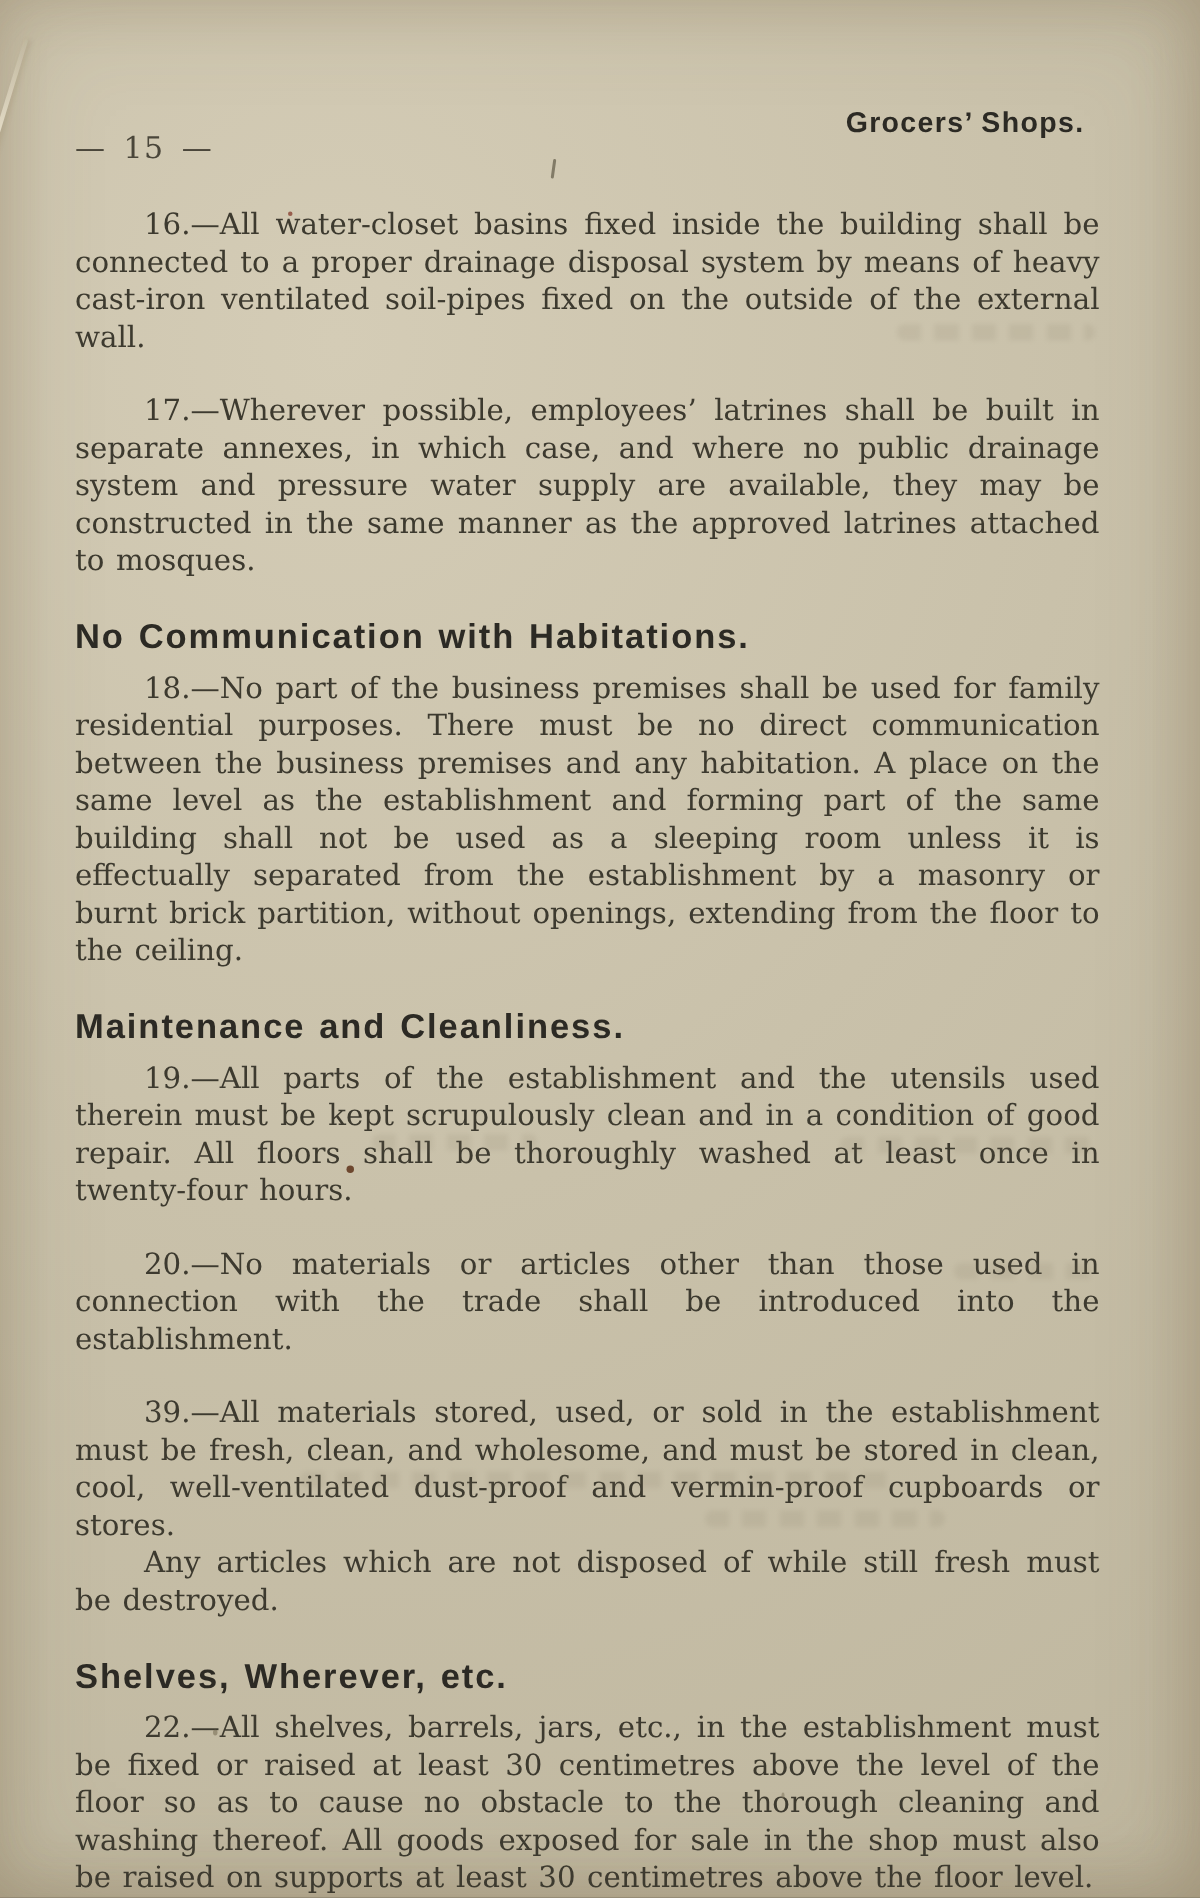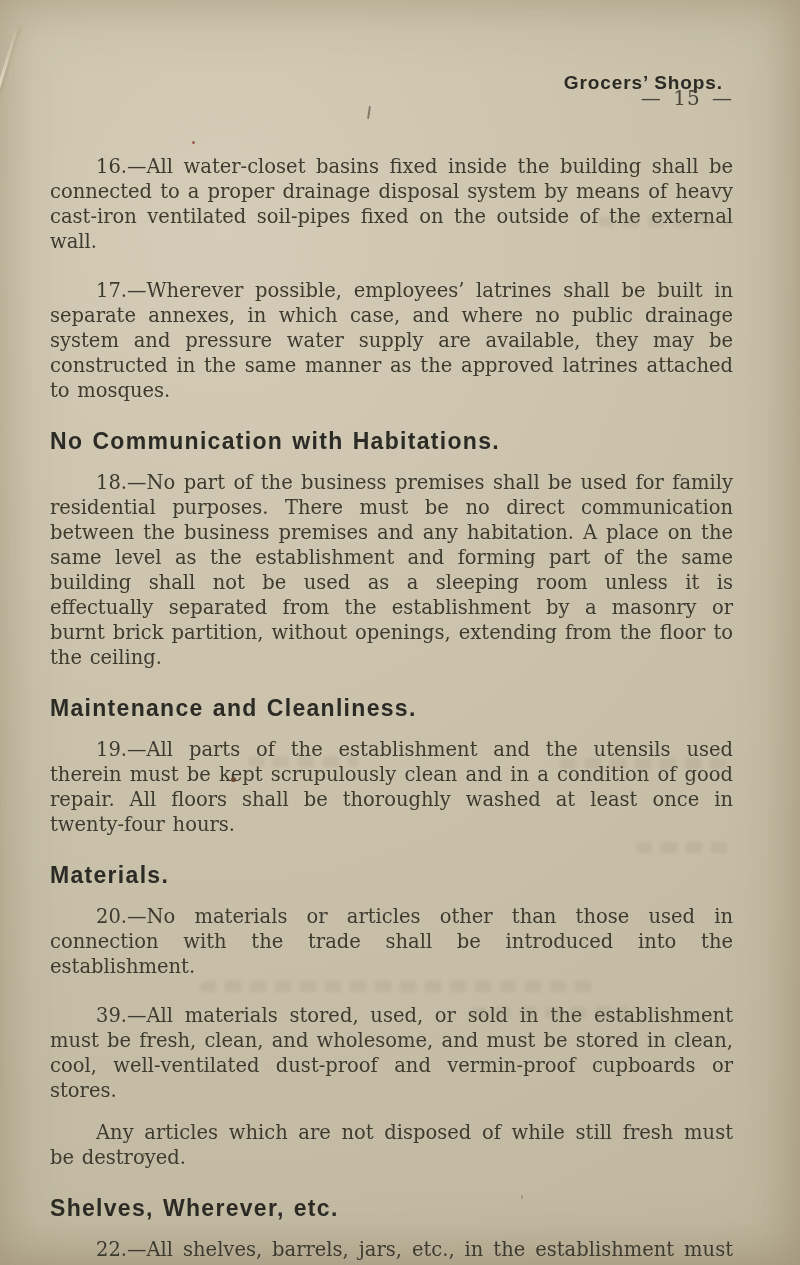--- a/index.html
+++ b/index.html
@@ -26,29 +26,29 @@
     color:var(--ink);
   }
   .running-head{
     position:absolute;top:72px;right:77px;
     font-family:"Liberation Sans","DejaVu Sans",sans-serif;
     font-weight:bold;font-size:19px;letter-spacing:.9px;
     color:var(--heading-ink);
   }
   .page-number{
     position:absolute;top:86px;left:50px;width:683px;
-    text-align:right;font-size:20px;letter-spacing:1px;
+    text-align:left;font-size:20px;letter-spacing:1px;
     word-spacing:4px;color:var(--muted-ink);
   }
   .content{
     position:absolute;top:137px;left:50px;width:683px;
     font-size:19.5px;line-height:25px;text-align:justify;
     word-spacing:1.5px;
   }
-  .content p{margin:17px 0 24px;text-indent:46px;}
+  .content p{margin:0 0 24px;text-indent:46px;}
   .content p.flush-bottom{margin-bottom:0;}
   .content h2{
     font-family:"Liberation Sans","DejaVu Sans",sans-serif;
     font-weight:bold;font-size:23px;letter-spacing:1.3px;
     color:var(--heading-ink);
     margin:26px 0 10px;text-align:left;text-indent:0;line-height:24px;
   }
   
   .crease{
     position:absolute;top:26px;left:16px;width:3px;height:215px;
@@ -91,21 +91,20 @@
     <p>17.—Wherever possible, employees’ latrines shall be built in separate annexes, in which case, and where no public drainage system and pressure water supply are available, they may be constructed in the same manner as the approved latrines attached to mosques.</p>
 
     <h2>No Communication with Habitations.</h2>
 
     <p>18.—No part of the business premises shall be used for family residential purposes. There must be no direct communication between the business premises and any habitation. A place on the same level as the establishment and forming part of the same building shall not be used as a sleeping room unless it is effectually separated from the establishment by a masonry or burnt brick partition, without openings, extending from the floor to the ceiling.</p>
 
     <h2>Maintenance and Cleanliness.</h2>
 
     <p>19.—All parts of the establishment and the utensils used therein must be kept scrupulously clean and in a condition of good repair. All floors shall be thoroughly washed at least once in twenty-four hours.</p>
 
-    <h2>Materials.</h2>
 
     <p>20.—No materials or articles other than those used in connection with the trade shall be introduced into the establishment.</p>
 
     <p class="flush-bottom">39.—All materials stored, used, or sold in the establishment must be fresh, clean, and wholesome, and must be stored in clean, cool, well-ventilated dust-proof and vermin-proof cupboards or stores.</p>
 
     <p>Any articles which are not disposed of while still fresh must be destroyed.</p>
 
     <h2>Shelves, Wherever, etc.</h2>
 
     <p>22.—All shelves, barrels, jars, etc., in the establishment must be fixed or raised at least 30 centimetres above the level of the floor so as to cause no obstacle to the thorough cleaning and washing thereof. All goods exposed for sale in the shop must also be raised on supports at least 30 centimetres above the floor level.</p>

